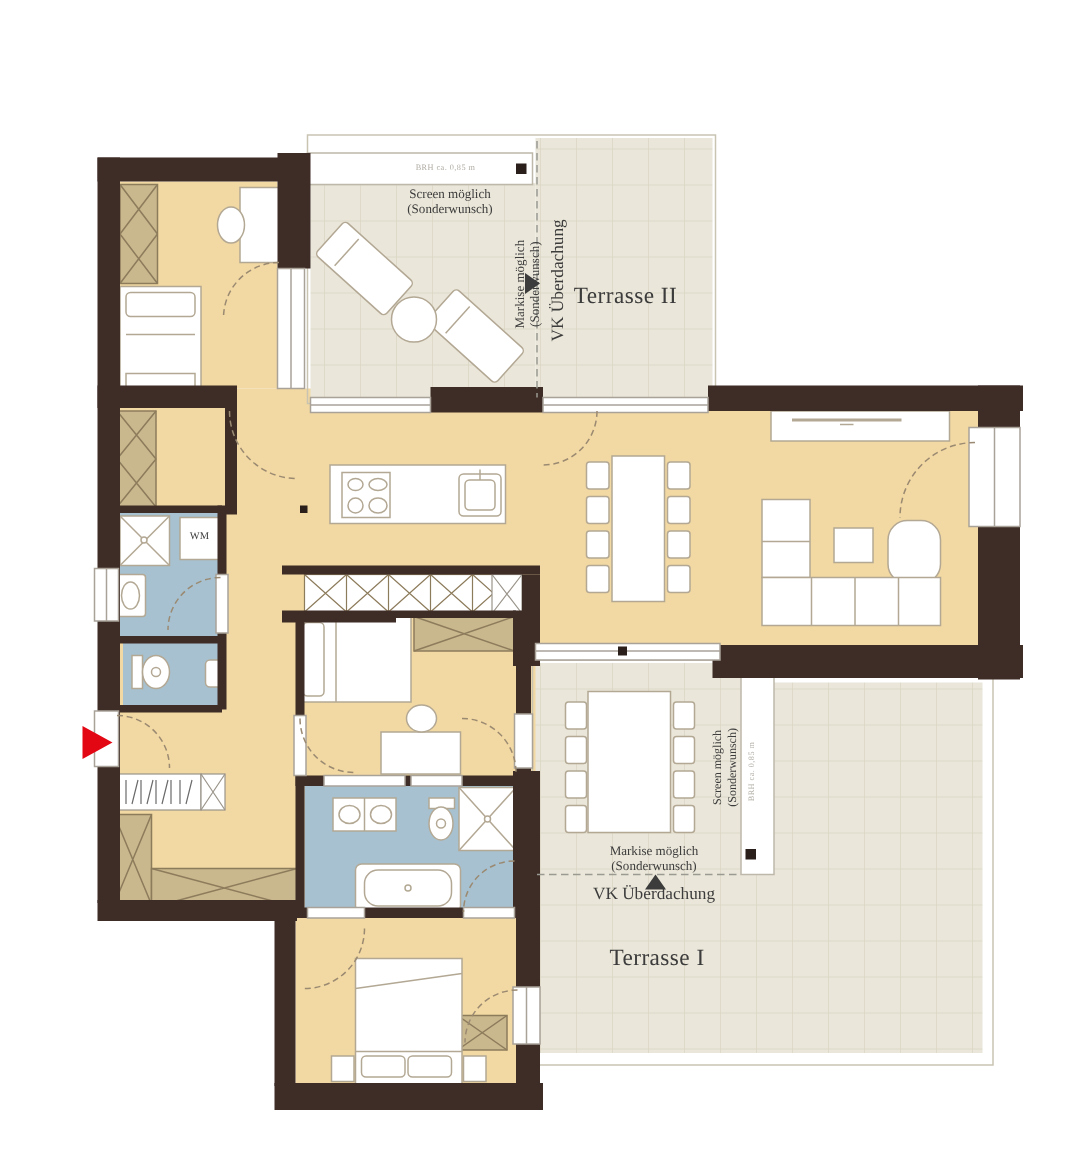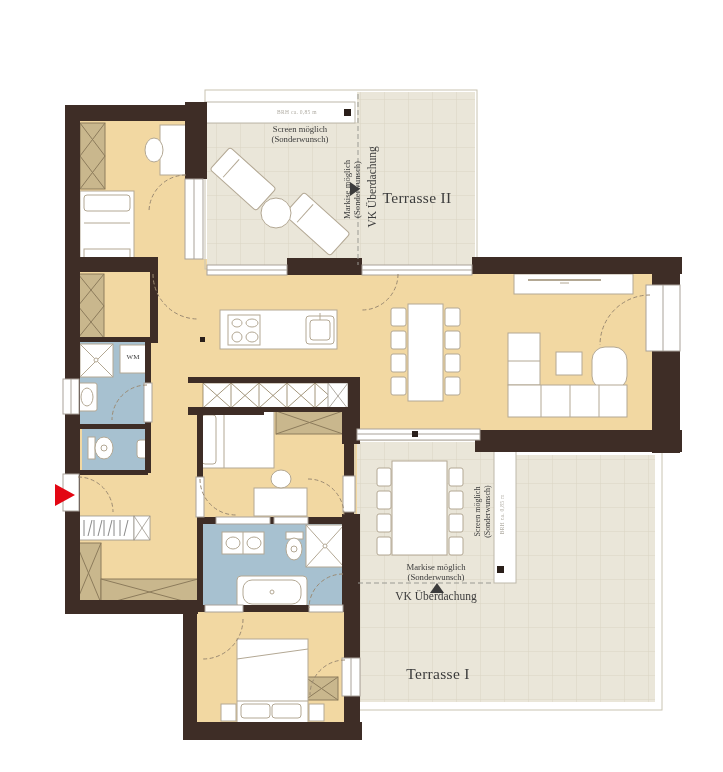--- a/index.html
+++ b/index.html
@@ -352,14 +352,14 @@
 
   <div class="lbl tiny rot" style="left:457px;top:484px;width:90px;">BRH ca. 0,85 m</div>
 
   <div class="lbl sml" style="left:376px;top:535px;width:120px;">
     <div>Markise möglich</div>
     <div>(Sonderwunsch)</div>
   </div>
 
   <div class="lbl med" style="left:366px;top:563px;width:140px;">VK Überdachung</div>
 
-  <div class="lbl big" style="left:378px;top:638px;width:120px;">Terrasse I</div>
+  <div class="lbl big" style="left:378px;top:603px;width:120px;">Terrasse I</div>
 </div>
 
 </body></html>

